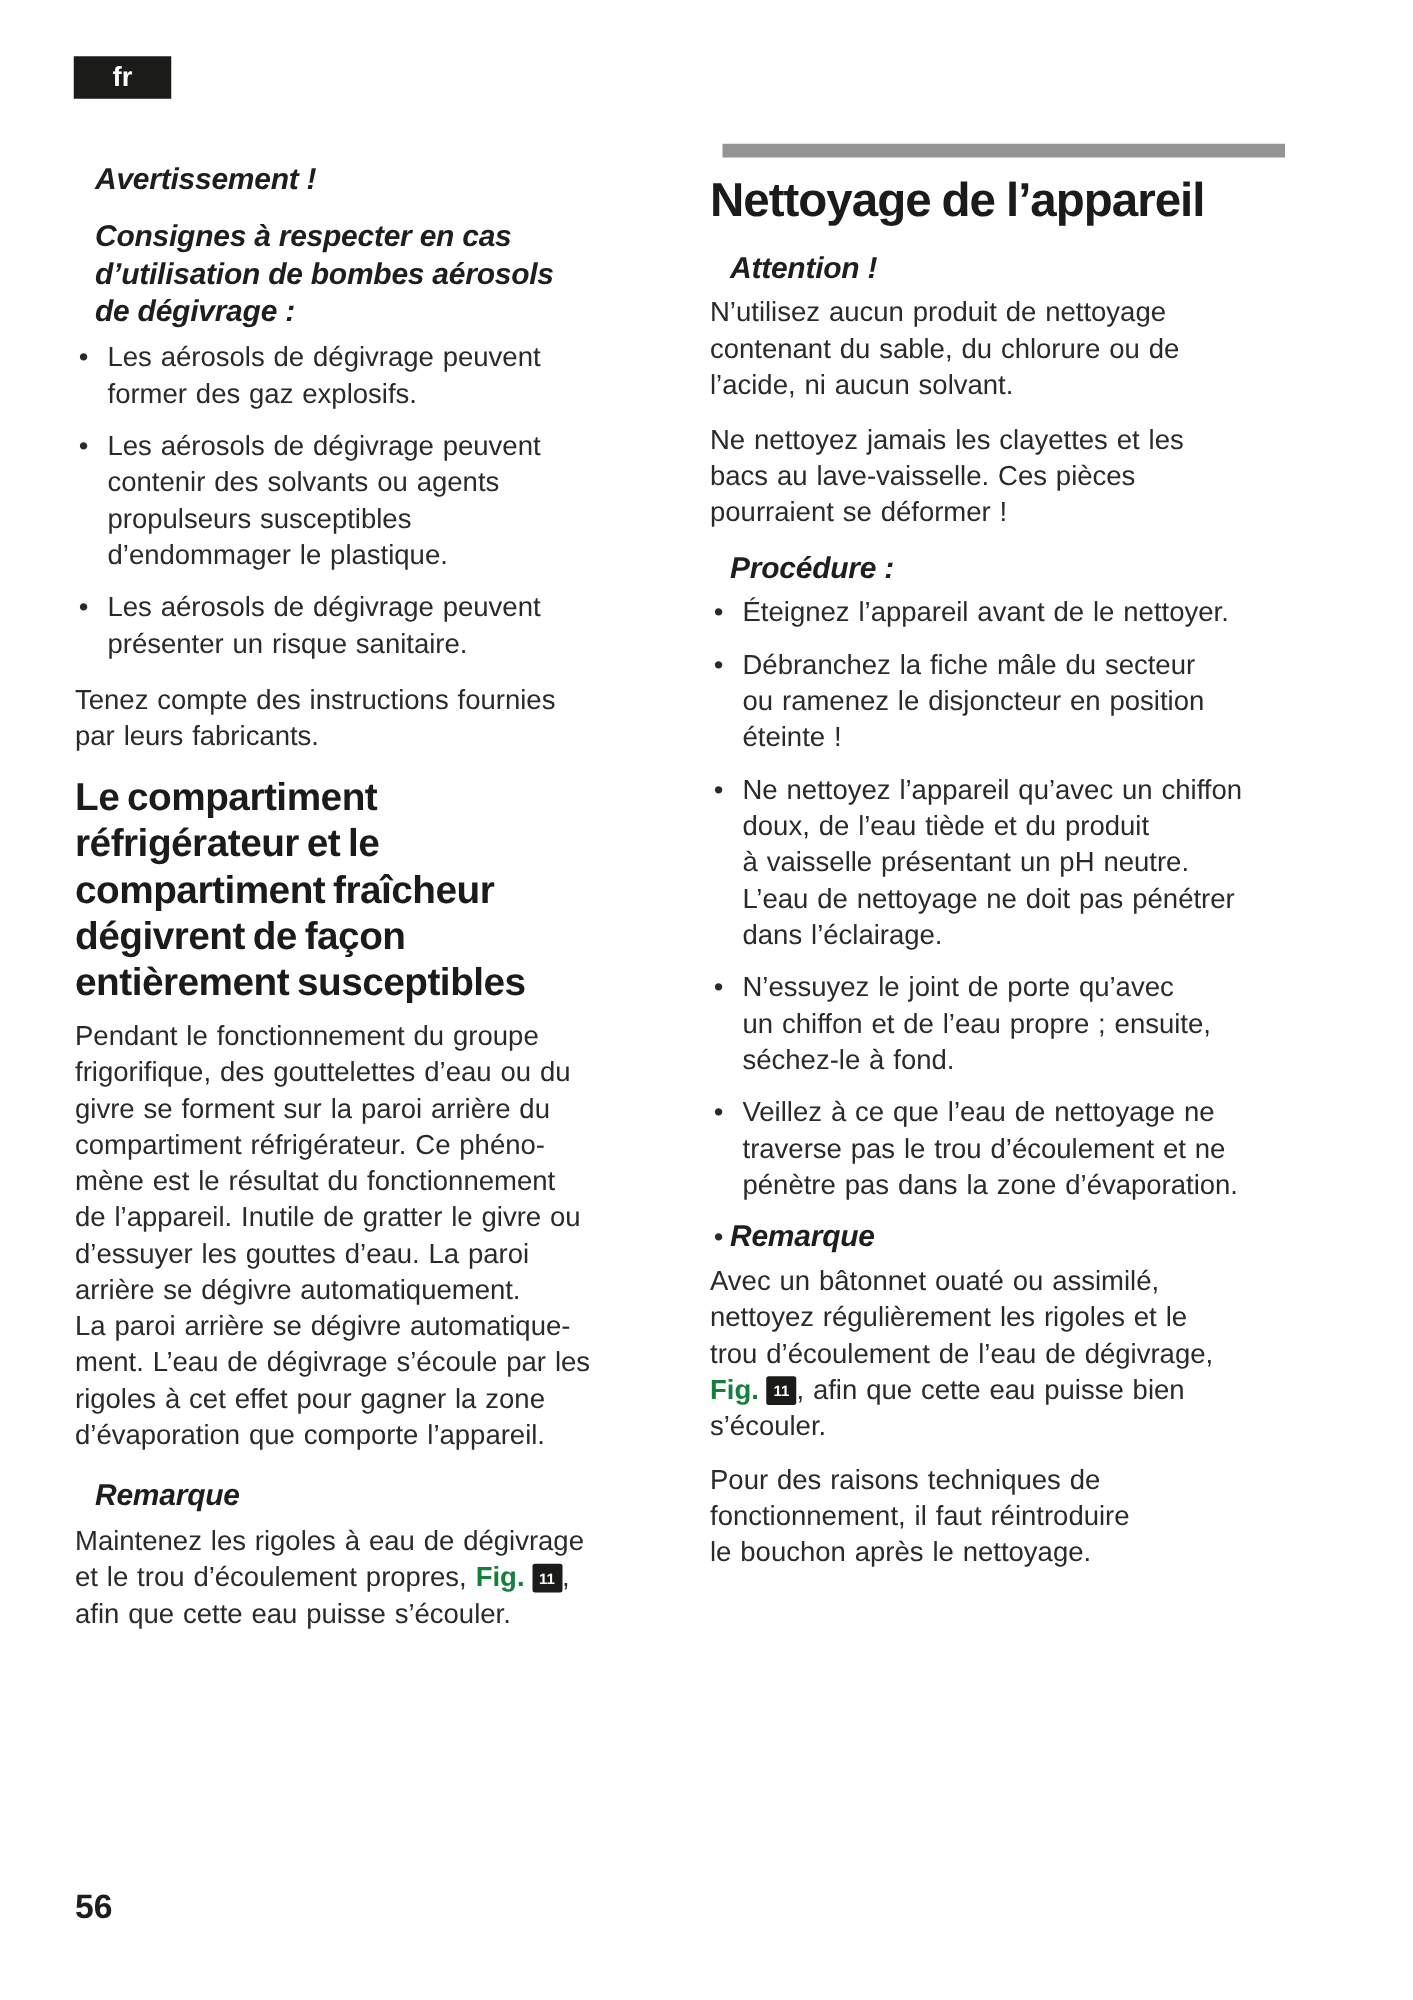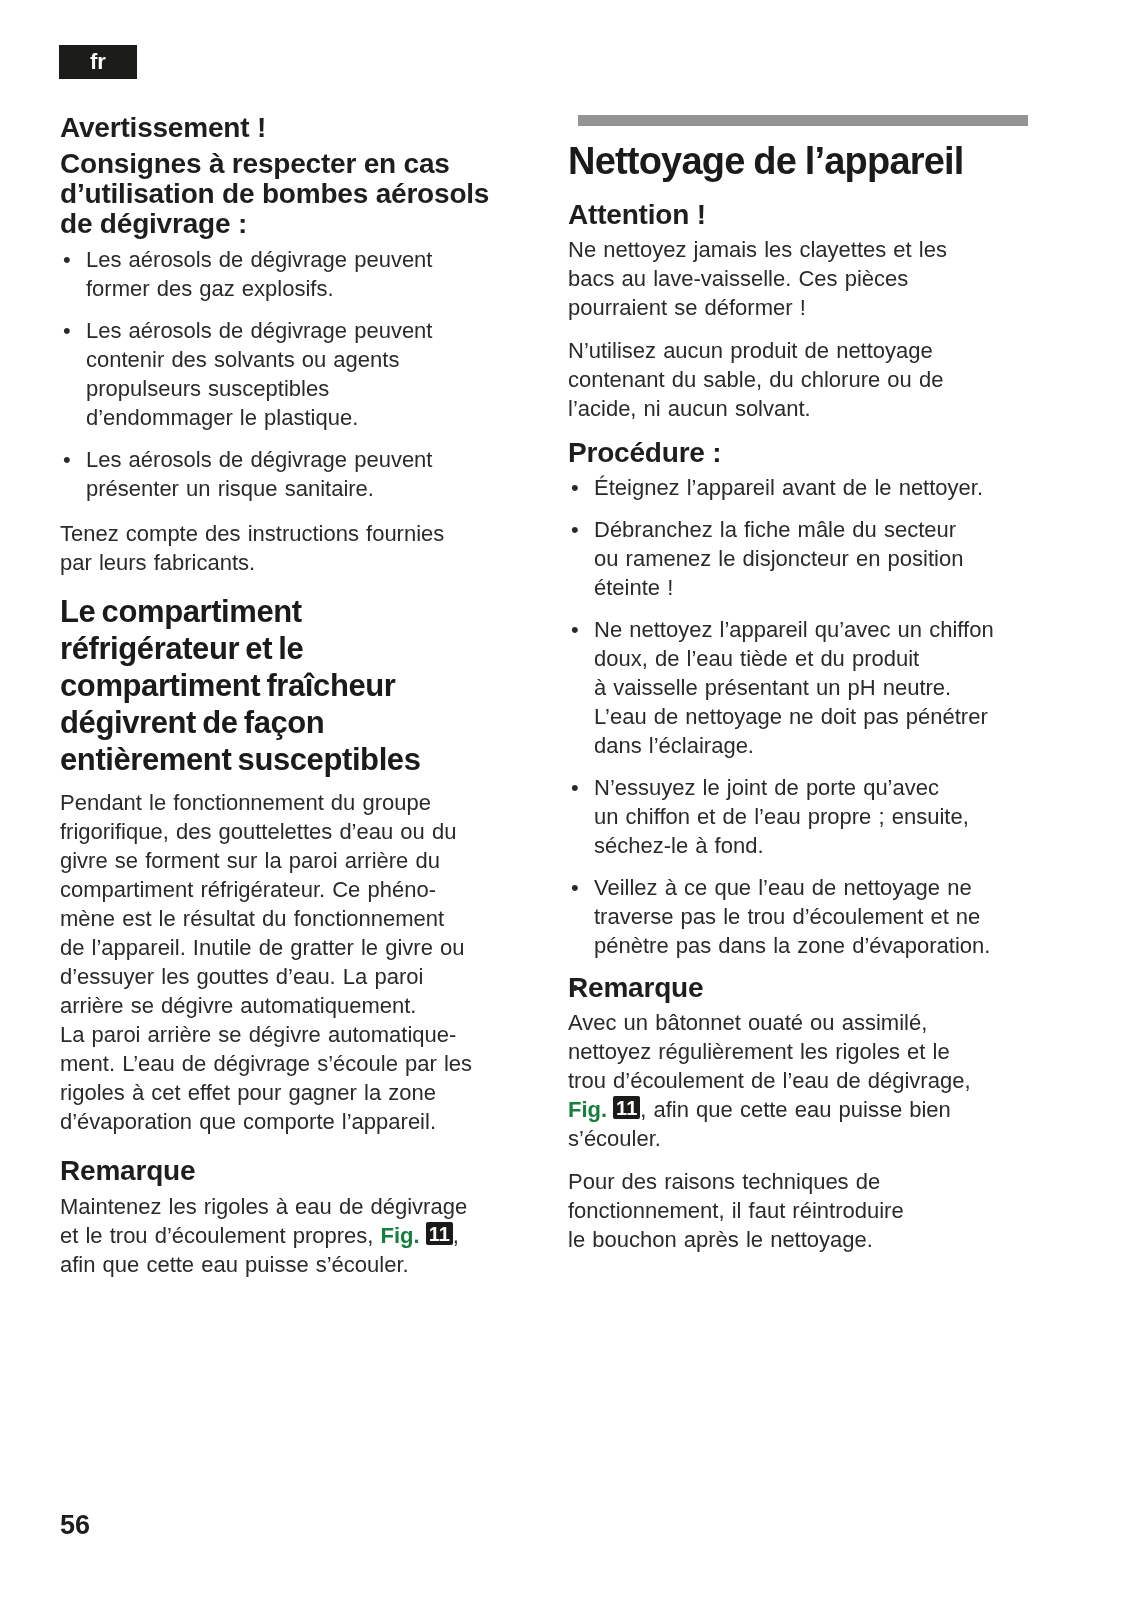--- a/index.html
+++ b/index.html
@@ -14,22 +14,22 @@
   }
   .col { position:absolute; }
   .col-left  { left:60px;  top:113px; width:482px; }
   .col-right { left:568px; top:115px; width:484px; }
 
   .body-text {
     font-size:22px; line-height:29px; white-space:pre-line;
     word-spacing:1px; margin:0;
   }
   .subhead {
-    font-size:28px; line-height:30px; font-weight:bold; color:#1e1e1e;
-    white-space:pre-line; margin:0; letter-spacing:-0.2px;
+    font-size:24px; line-height:30px; font-weight:bold; color:#1e1e1e;
+    white-space:pre-line; margin:16px; letter-spacing:-0.2px;font-style:italic;
   }
   .bighead-left {
     font-size:31px; line-height:37px; font-weight:bold; color:#1b1b1b;
     white-space:pre-line; margin:0; letter-spacing:-0.4px; word-spacing:-2px;
   }
   .bighead-right {
     font-size:38px; line-height:46px; font-weight:bold; color:#1b1b1b;
     margin:0; letter-spacing:-0.8px; word-spacing:-1px;
   }
   .divider-bar { width:450px; height:11px; background:#949494; margin:0 0 12px 10px; }
@@ -38,21 +38,21 @@
   ul.bullets li {
     position:relative; padding-left:26px; margin:0 0 13px 0;
     font-size:22px; line-height:29px;
   }
   ul.bullets li .marker { position:absolute; left:3px; top:0; }
   ul.bullets li .li-text { white-space:pre-line; word-spacing:1px; }
 
   .bold-inline { font-weight:bold; color:#15803d; }
   .fig-badge {
     display:inline-block; background:#1b1b19; color:#ffffff;
-    font-weight:bold; font-size:20px; line-height:16px;
+    font-weight:bold; font-size:12px; line-height:16px;
     padding:4px 3px 3px 3px; min-width:18px; text-align:center;
     border-radius:2px; transform:translateY(-2px); margin-left:6px;
   }
   .page-number {
     position:absolute; left:60px; top:1510px;
     font-size:27px; font-weight:bold; color:#1e1e1e;
   }
 
   
   .mb6{margin-bottom:6px;} .mb5{margin-bottom:5px;} .mb12{margin-bottom:12px;}
@@ -119,26 +119,26 @@
 et le trou d’écoulement propres, </span><span class="bold-inline">Fig.</span><span class="fig-badge">11</span><span>,
 afin que cette eau puisse s’écouler.</span></p>
   </div>
 
   <div class="col col-right">
 
     <div class="divider-bar"></div>
     <h1 class="bighead-right">Nettoyage de l’appareil</h1>
 
     <h3 class="subhead mt16 mb5">Attention !</h3>
+    <p class="body-text mb15">N’utilisez aucun produit de nettoyage
+contenant du sable, du chlorure ou de
+l’acide, ni aucun solvant.</p>
     <p class="body-text mb14">Ne nettoyez jamais les clayettes et les
 bacs au lave-vaisselle. Ces pièces
 pourraient se déformer !</p>
-    <p class="body-text mb15">N’utilisez aucun produit de nettoyage
-contenant du sable, du chlorure ou de
-l’acide, ni aucun solvant.</p>
 
     <h3 class="subhead mb5">Procédure :</h3>
     <ul class="bullets">
       <li>
         <span class="marker">•</span>
         <span class="li-text">Éteignez l’appareil avant de le nettoyer.</span>
       </li>
       <li>
         <span class="marker">•</span>
         <span class="li-text">Débranchez la fiche mâle du secteur

